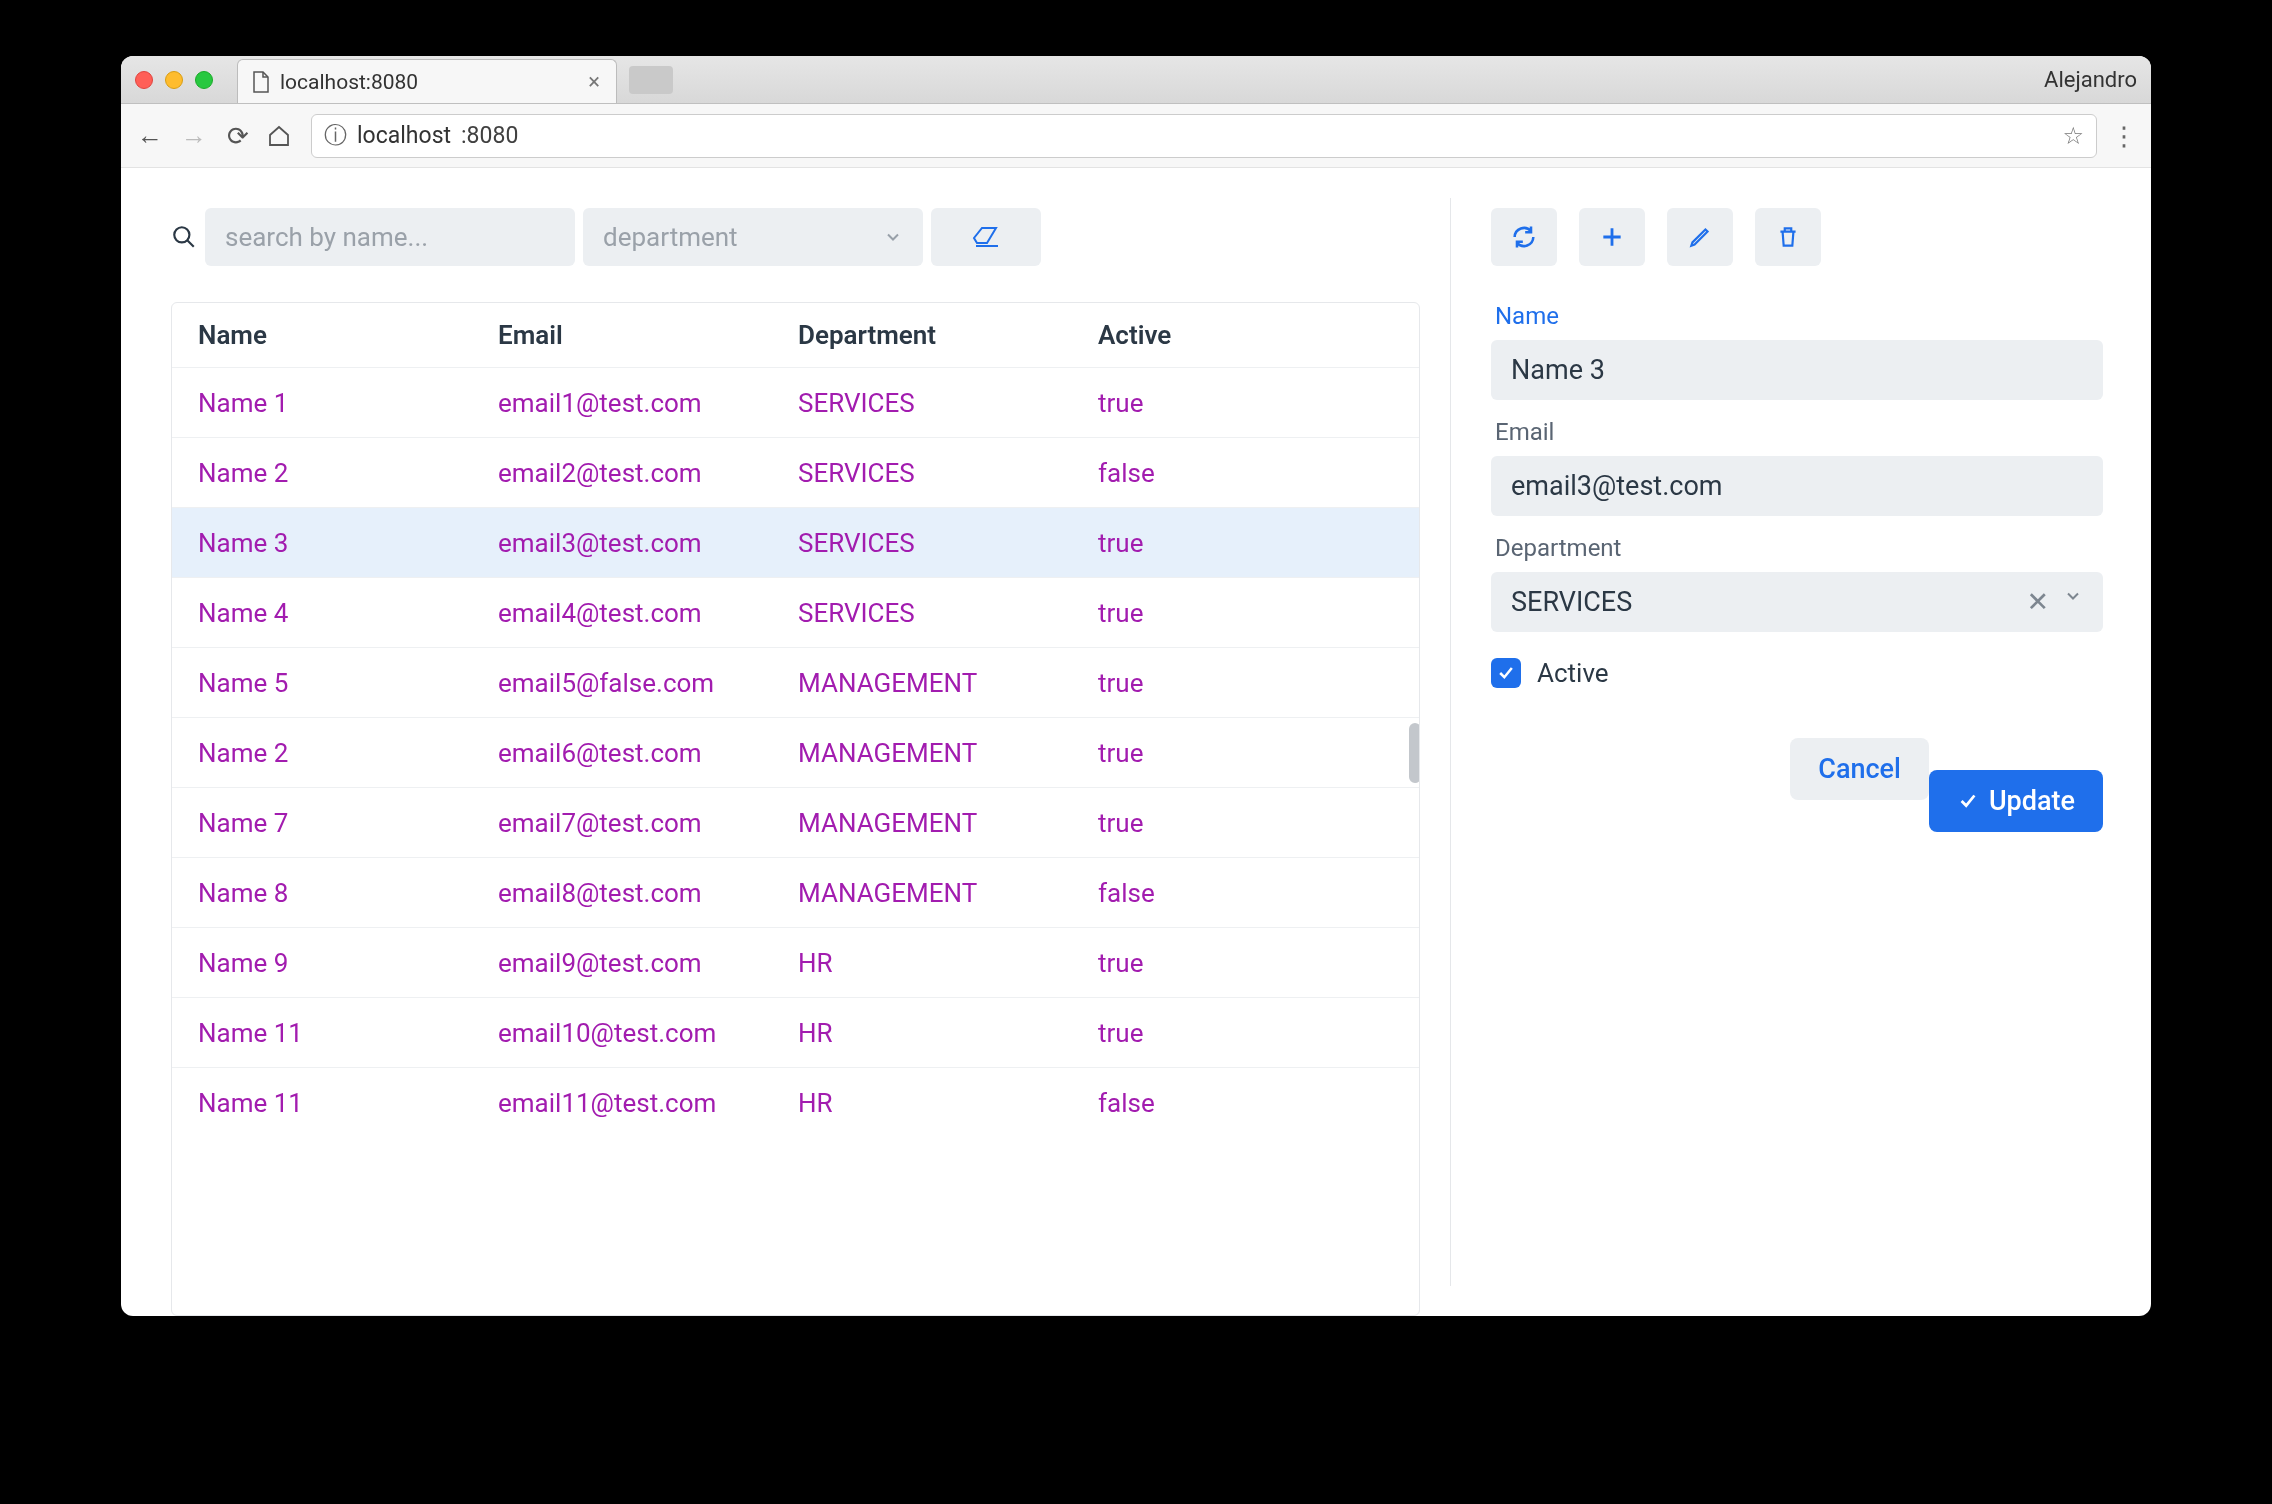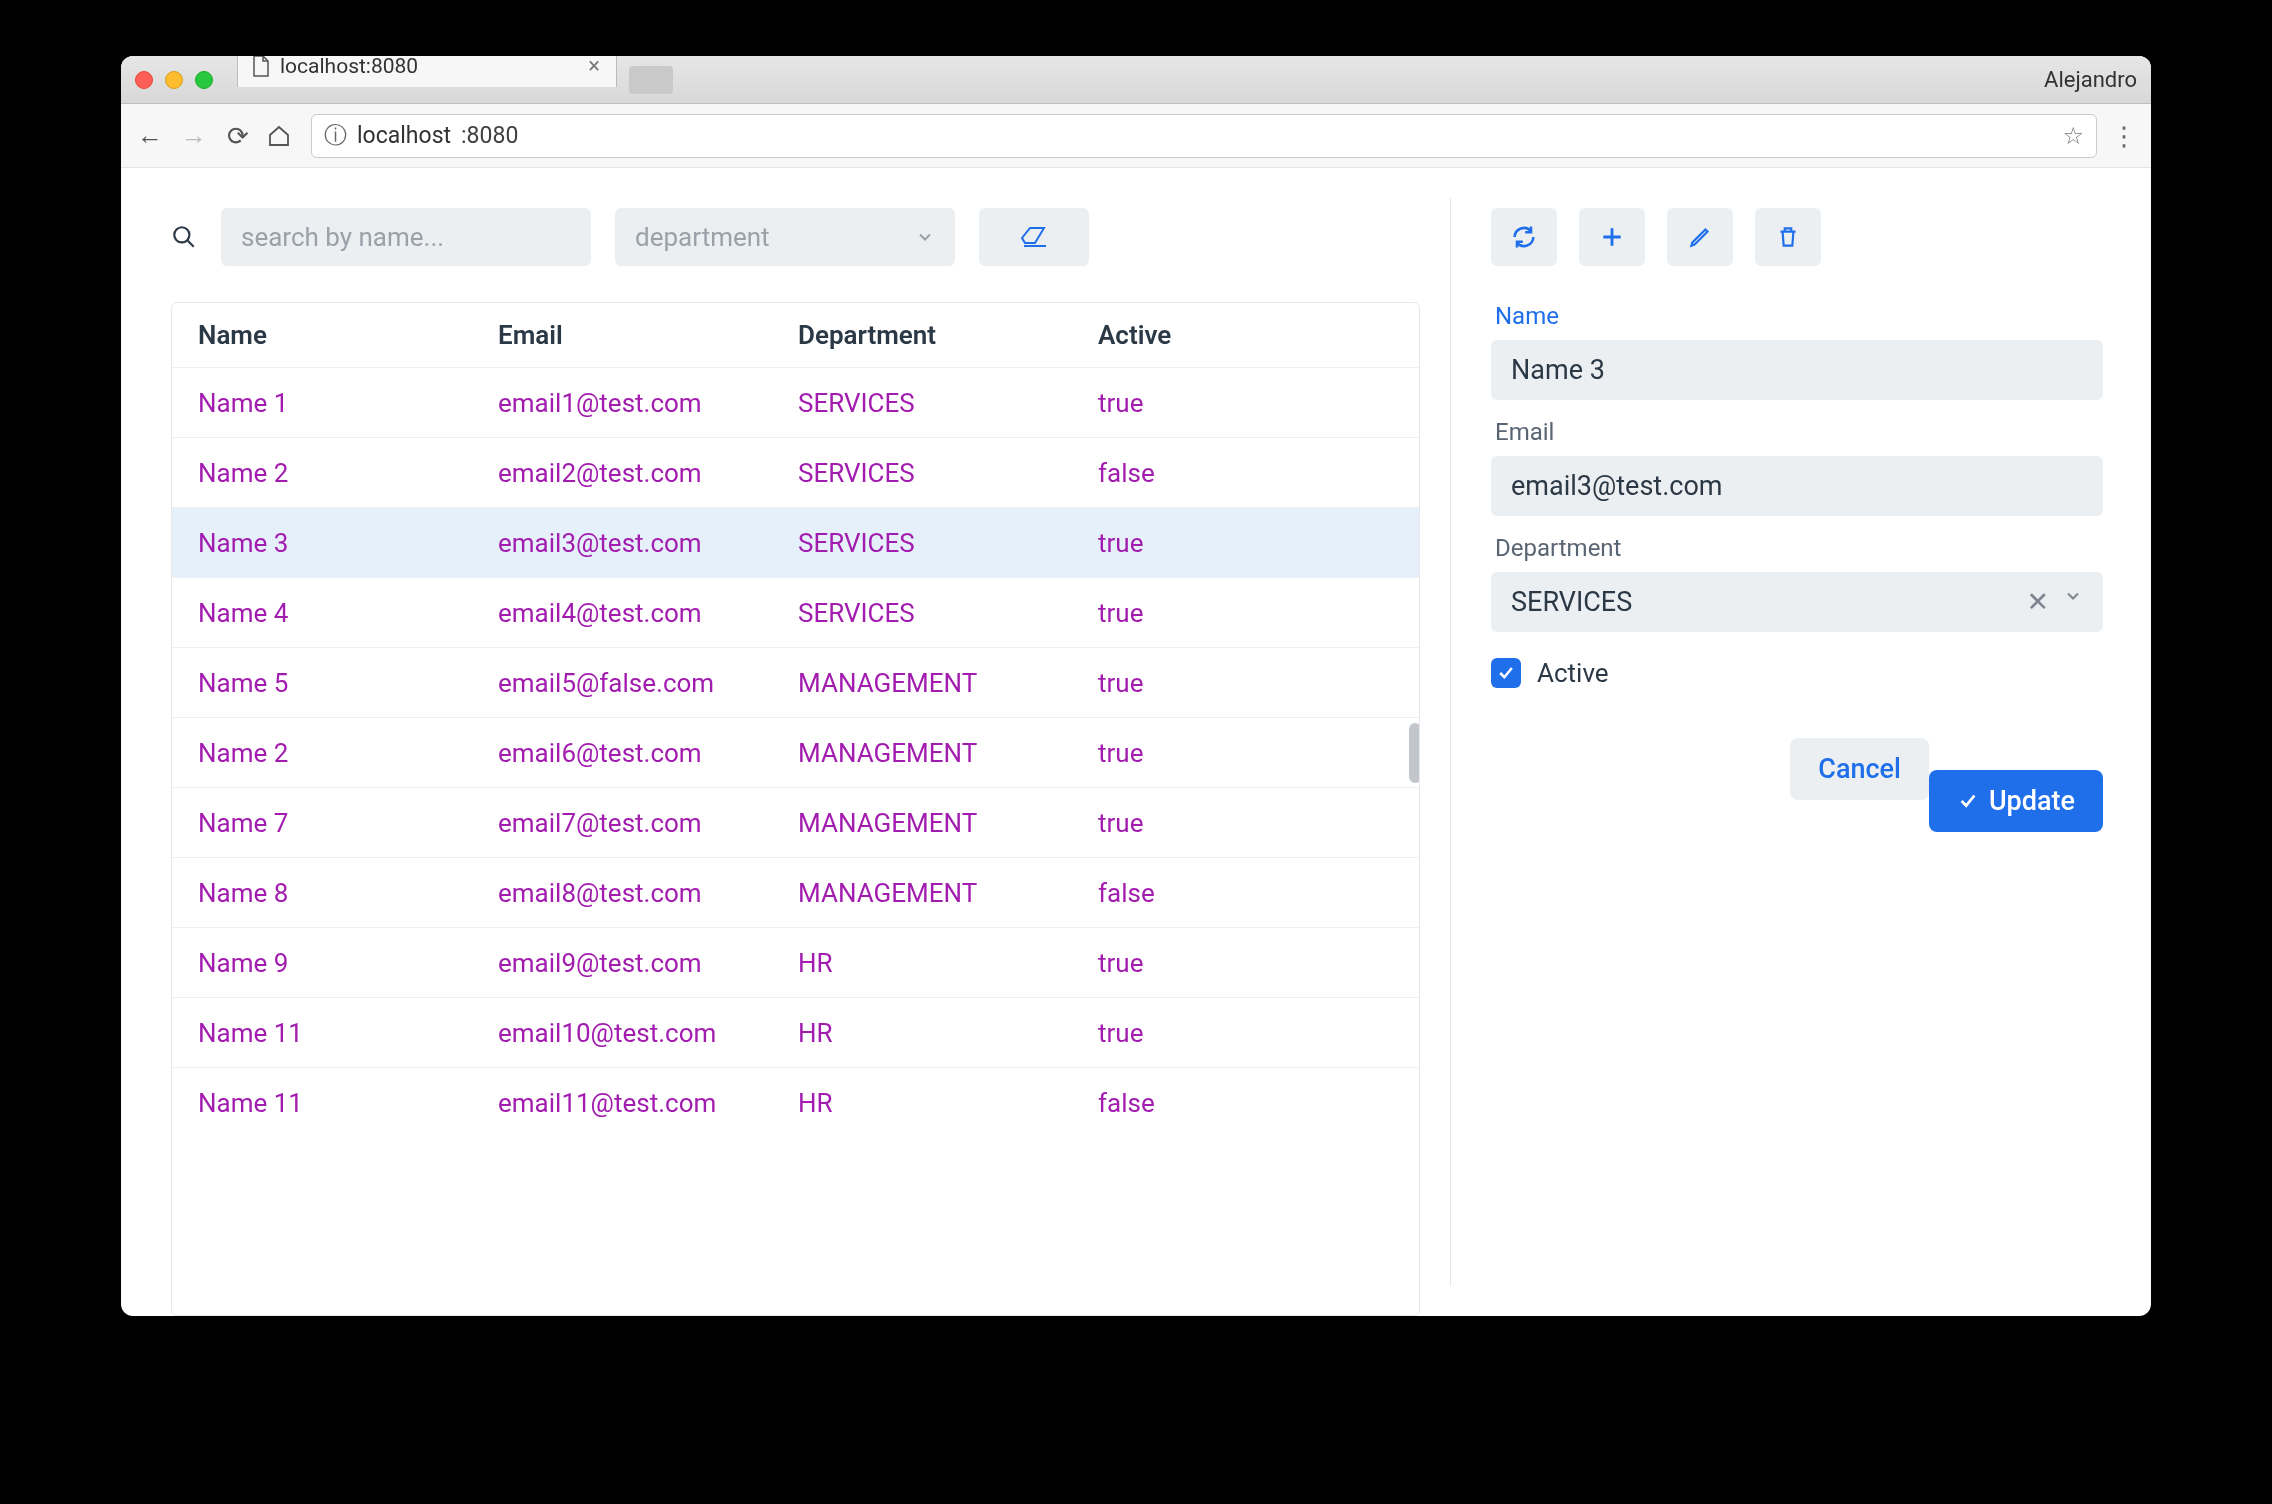--- a/index.html
+++ b/index.html
@@ -22,21 +22,21 @@
     box-shadow: 0 24px 80px rgba(0,0,0,.5);
     display: flex;
     flex-direction: column;
   }
   
   .titlebar {
     height: 48px;
     background: linear-gradient(#e6e6e6,#d8d8d8);
     display: flex;
     align-items: center;
-    padding: 16px 14px;
+    padding: 0 14px;
     border-bottom: 1px solid #bfbfbf;
     position: relative;
   }
   .traffic { display: flex; gap: 12px; margin-right: 24px; }
   .dot { width: 18px; height: 18px; border-radius: 50%; }
   .dot.red { background:#ff5f57; border:1px solid #e0443e; }
   .dot.yellow { background:#febc2e; border:1px solid #d99d12; }
   .dot.green { background:#28c840; border:1px solid #1aab29; }
   .tab {
     height: 44px;
@@ -84,21 +84,21 @@
     display:flex;
     position:relative;
     overflow:hidden;
   }
   .left {
     flex:1;
     padding: 40px 30px 0 50px;
     display:flex; flex-direction:column;
     min-width:0;
   }
-  .filters { display:flex; align-items:center; gap:24px; margin-bottom:36px; }
+  .filters { display:flex; align-items:center; gap:8px; margin-bottom:36px; }
   .search-icon { color:#4a4a4a; font-size:28px; }
   .input-box {
     height:58px; background:#eceff2; border-radius:6px; display:flex; align-items:center;
     padding:0 20px; font-size:26px; color:#9aa1a9;
   }
   .input-search { width:370px; }
   .input-select { width:340px; justify-content:space-between; }
   .chev { color:#98a0a9; }
   .eraser-btn {
     height:58px; width:110px; background:#eceff2; border-radius:6px;

